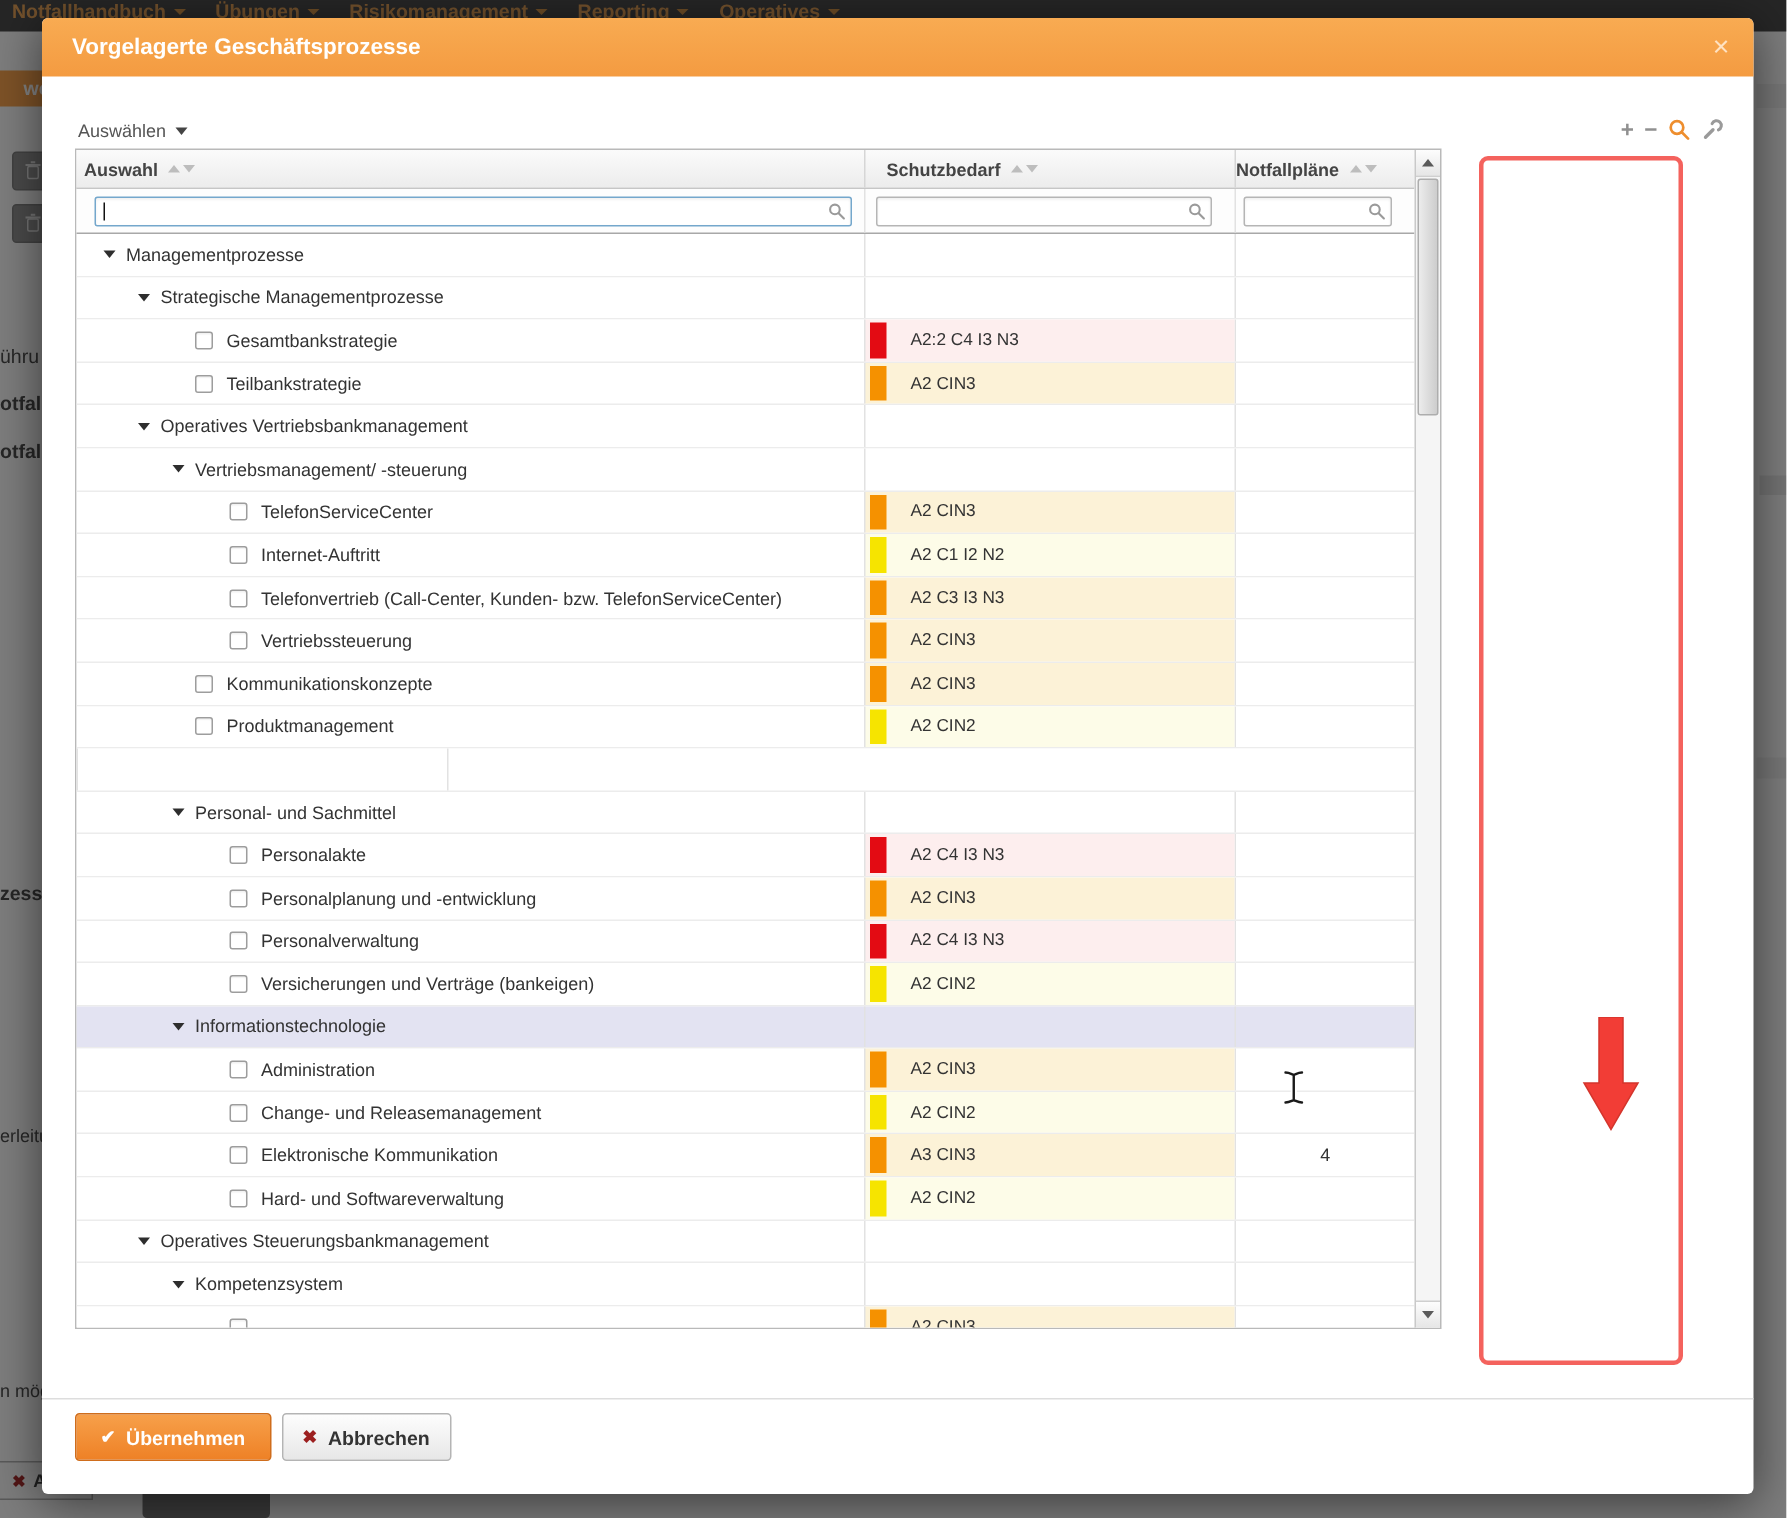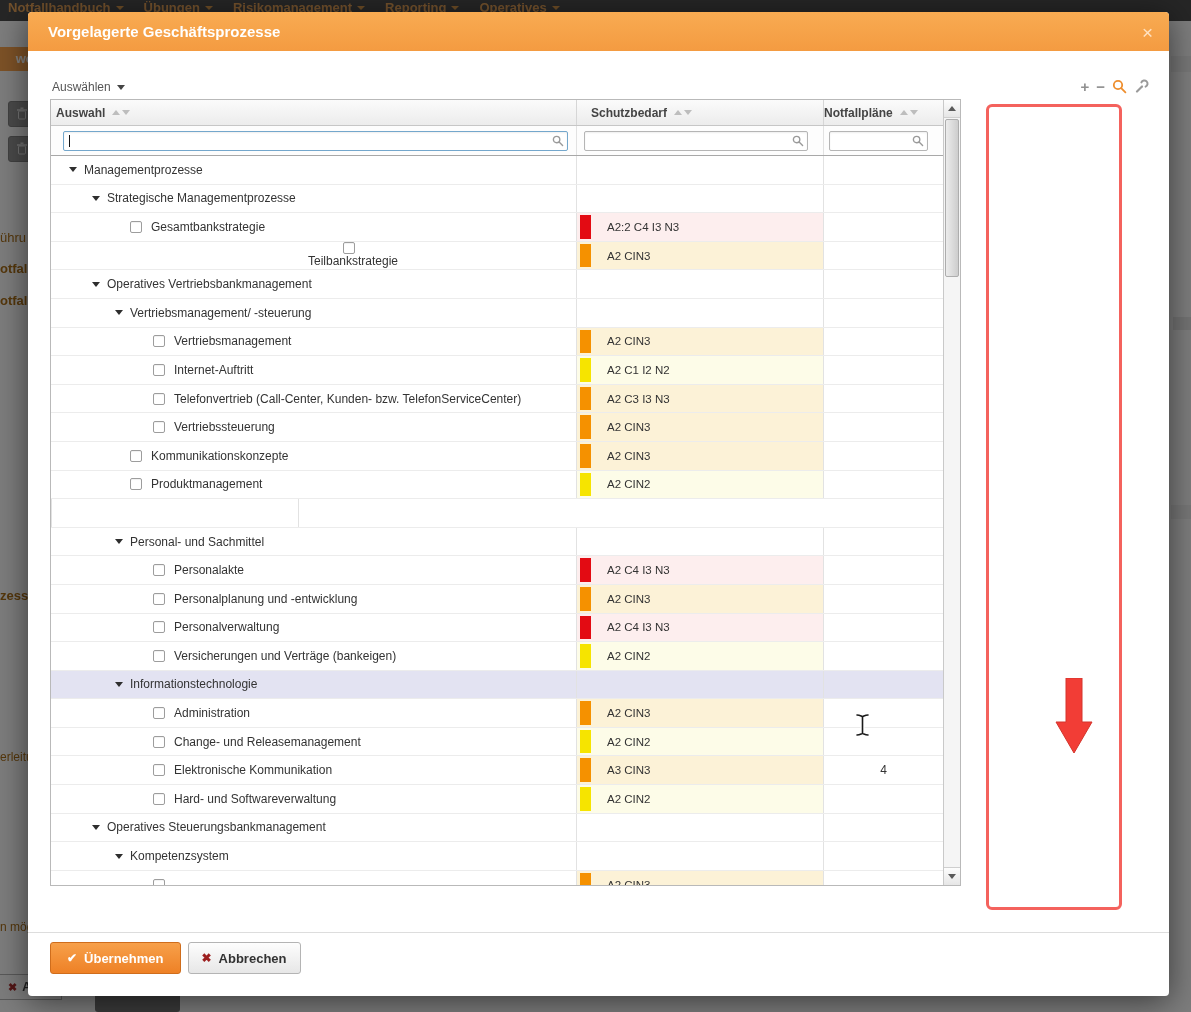--- a/index.html
+++ b/index.html
@@ -5,21 +5,21 @@
   *{box-sizing:border-box;margin:0;padding:0}
   html,body{width:1191px;height:1012px}
   body{font-family:"Liberation Sans",sans-serif;overflow:hidden;background:#fff}
   .page{position:relative;width:1191px;height:1012px;overflow:hidden;background:#f5f5f5}
 
   
   .underlay{position:absolute;inset:0;background:#f5f5f5}
   .topbar{position:absolute;top:0;left:0;right:0;height:21px;background:#404040;display:flex;align-items:flex-start;gap:20px;padding-left:8px}
   .menu-item{color:#e09a4c;font-size:13px;font-weight:bold;display:inline-flex;align-items:center;gap:5px;white-space:nowrap}
   .caret{width:0;height:0;border-left:4px solid transparent;border-right:4px solid transparent;border-top:4px solid #d59140}
-  .frag{position:absolute;color:#a16207;font-size:13px;white-space:nowrap}
+  .frag{position:absolute;color:#404040;font-size:13px;white-space:nowrap}
   .frag.b{font-weight:bold}
   .frag-weit{position:absolute;left:0;top:47px;width:46px;height:24px;background:var(--header-orange);color:#fff;font-weight:bold;font-size:13px;line-height:24px;text-align:right;padding-right:5px}
   .frag-btn{position:absolute;left:8px;width:90px;height:26px;background:#8a8a8a;border:1px solid #777;border-radius:3px;display:flex;align-items:center;padding-left:7px}
   .frag-cancel{position:absolute;left:0;top:974px;width:62px;height:26px;background:#f2f2f2;border:1px solid #aaa;border-left:none;display:flex;align-items:center;gap:5px;padding-left:8px;font-size:12px;font-weight:bold;color:#333}
   .frag-cancel .xx{color:#9c1f1f;font-size:11px}
   .frag-dark{position:absolute;left:95px;top:985px;width:85px;height:27px;background:#6a6a6a;border-radius:3px}
   .rfrag{position:absolute;background:#e9e9e9}
 
   .overlay{position:absolute;inset:0;background:rgba(15,15,15,0.52)}
 
@@ -270,21 +270,21 @@
                   <span class="cbx"></span>
                   <span class="llab">Gesamtbankstrategie</span>
                 </div>
                 <div class="tc c2 sb-red">
                   <span class="chip"></span>
                   <span class="sblab">A2:2 C4 I3 N3</span>
                 </div>
                 <div class="tc c3"></div>
               </div>
               <div class="trow">
-                <div class="tc c1" style="padding-left: 79px; flex-direction: column;">
+                <div class="tc c1" style="padding-left: 79px;">
                   <span class="cbx"></span>
                   <span class="llab">Teilbankstrategie</span>
                 </div>
                 <div class="tc c2 sb-orange">
                   <span class="chip"></span>
                   <span class="sblab">A2 CIN3</span>
                 </div>
                 <div class="tc c3"></div>
               </div>
               <div class="trow">
@@ -299,21 +299,21 @@
                 <div class="tc c1" style="padding-left: 64px;">
                   <b class="tri-grp"></b>
                   <span class="glab">Vertriebsmanagement/ -steuerung</span>
                 </div>
                 <div class="tc c2"></div>
                 <div class="tc c3"></div>
               </div>
               <div class="trow">
                 <div class="tc c1" style="padding-left: 102px;">
                   <span class="cbx"></span>
-                  <span class="llab">Vertriebsmanagement</span>
+                  <span class="llab">TelefonServiceCenter</span>
                 </div>
                 <div class="tc c2 sb-orange">
                   <span class="chip"></span>
                   <span class="sblab">A2 CIN3</span>
                 </div>
                 <div class="tc c3"></div>
               </div>
               <div class="trow">
                 <div class="tc c1" style="padding-left: 102px;">
                   <span class="cbx"></span>

